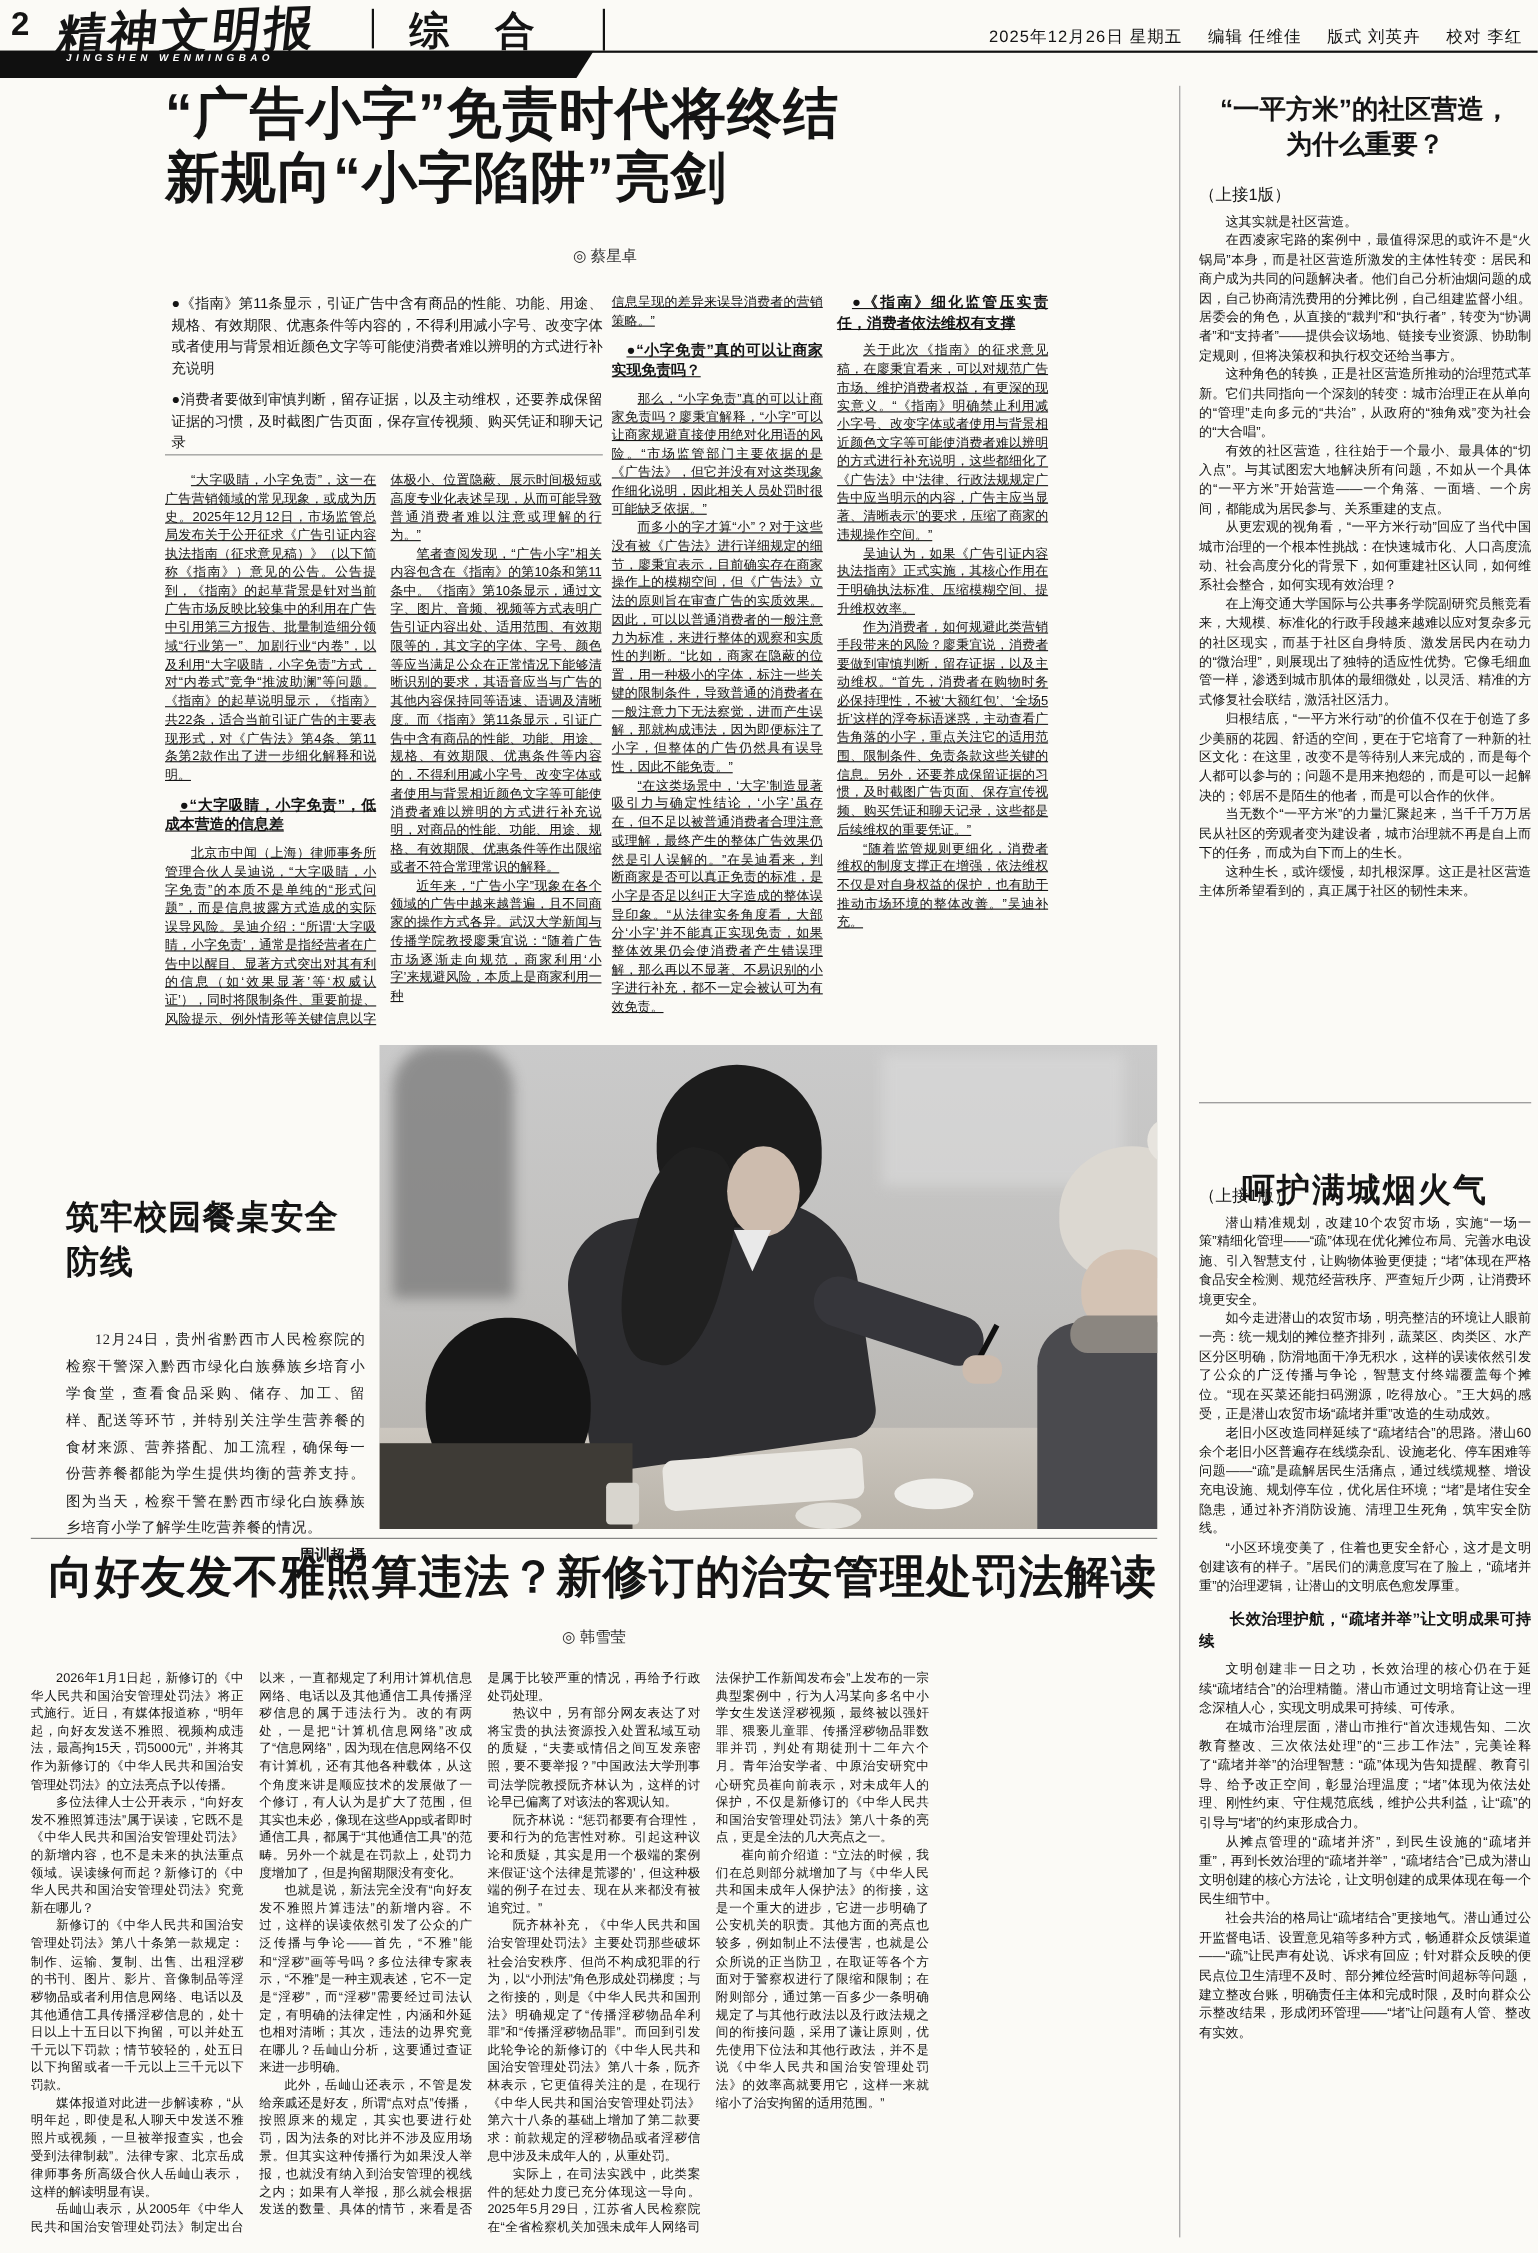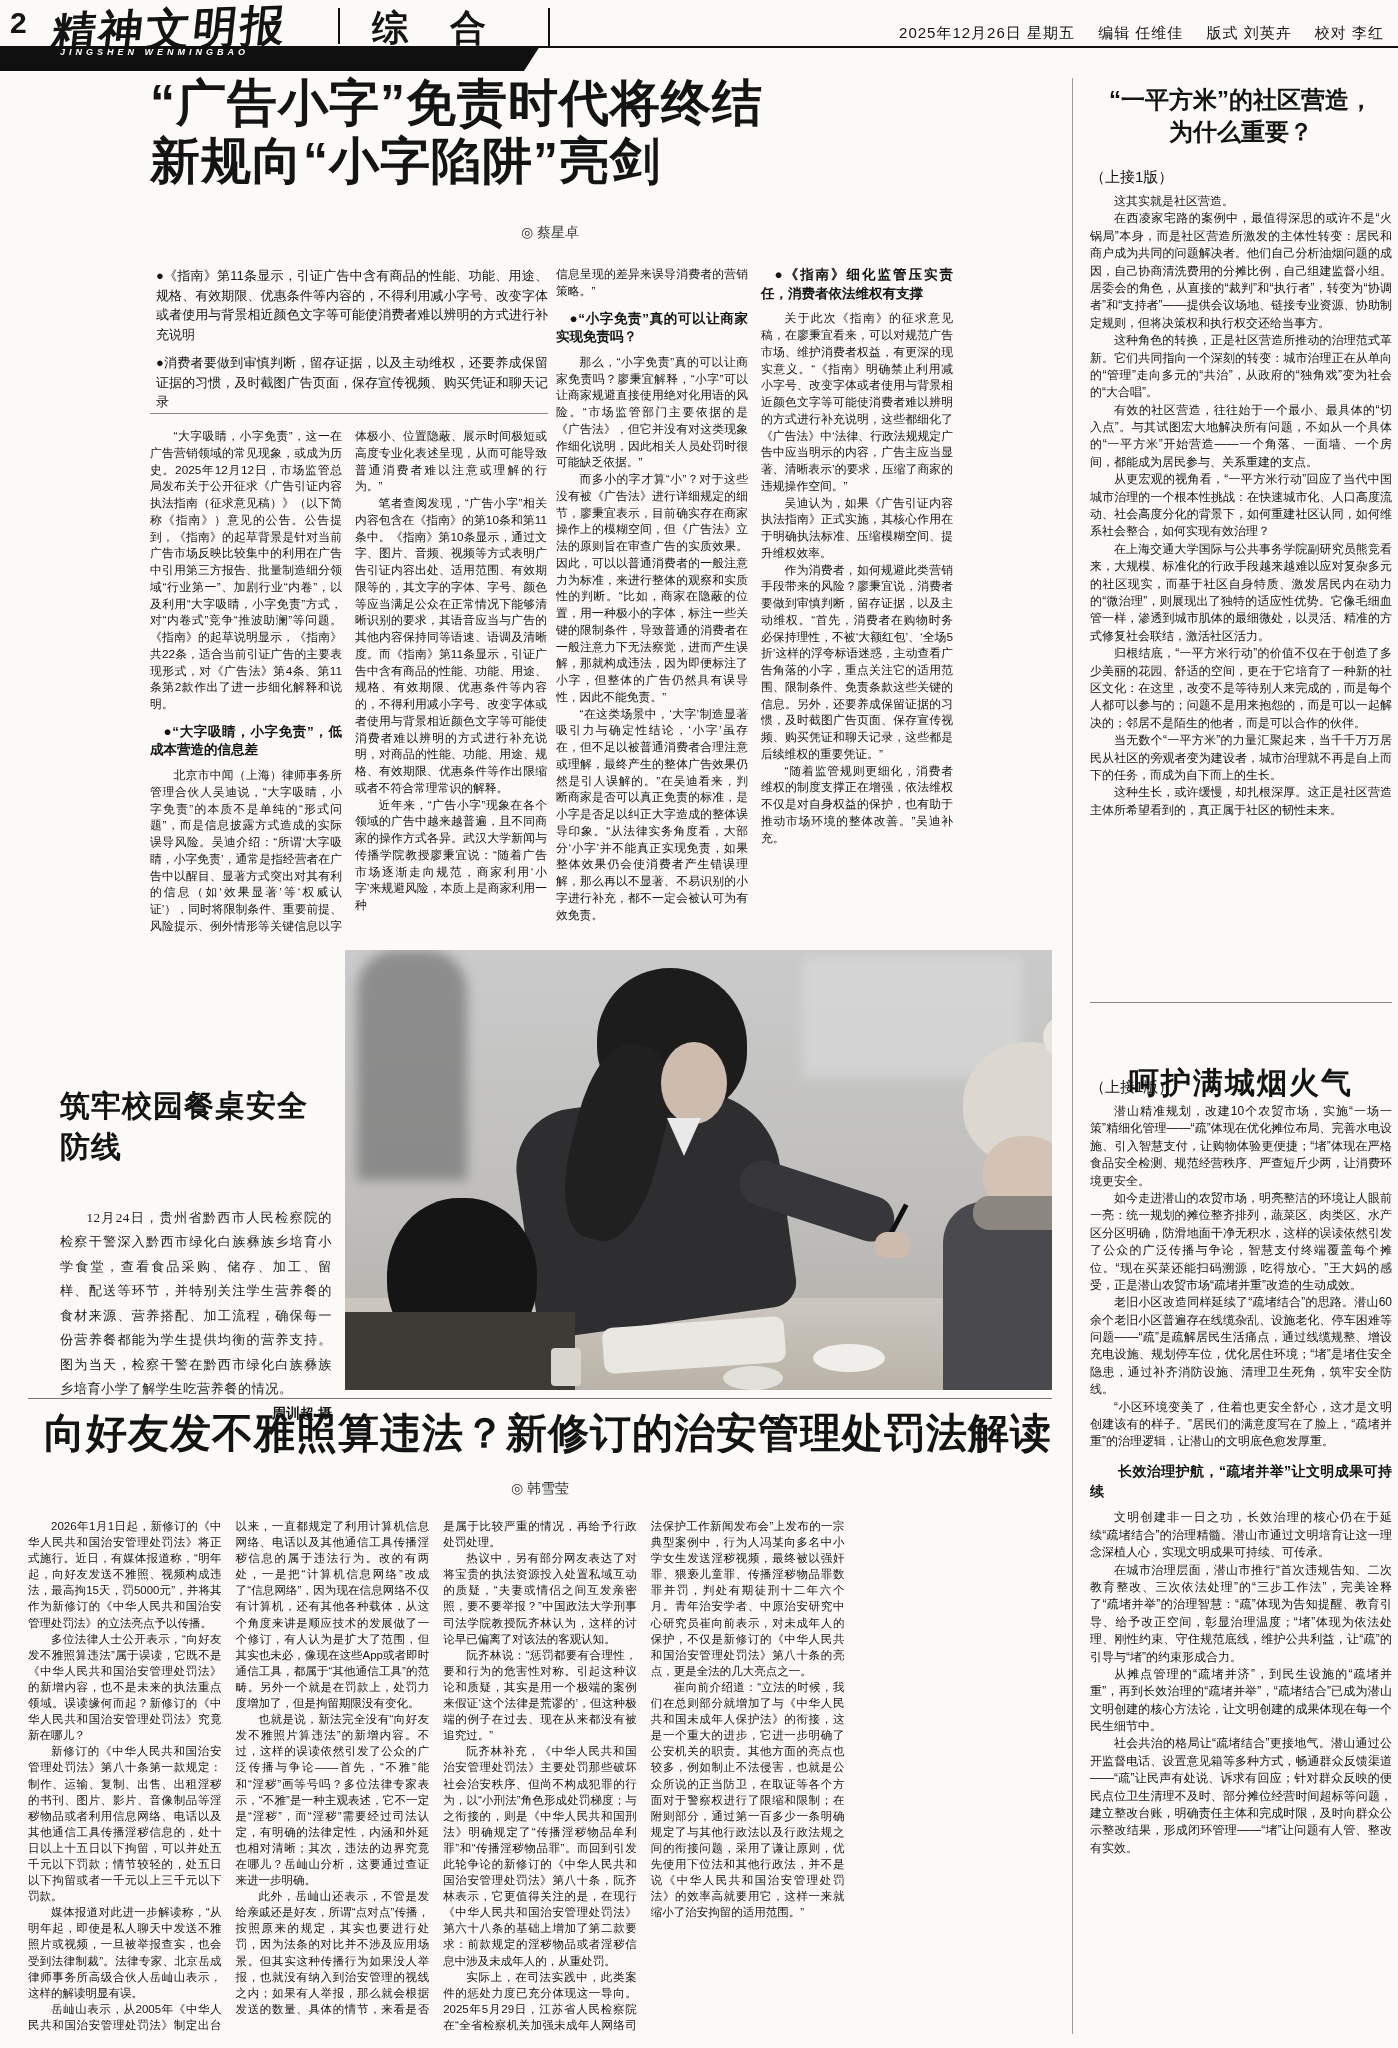--- a/index.html
+++ b/index.html
@@ -25,21 +25,21 @@
                   font-style:italic;letter-spacing:4px;font-weight:bold;}
   
   #lead-head{left:150px;top:74px;width:800px;
              font-size:50px;font-weight:900;line-height:1.16;letter-spacing:1px;}
   #lead-byline{left:150px;top:224px;width:800px;text-align:center;font-size:14px;color:#333;}
   #lead-bullets{left:156px;top:266px;width:392px;font-size:13px;line-height:1.5;
                 text-align:justify;font-weight:500;}
   #lead-bullets p{margin:0 0 9px;}
   #bullet-rule{left:150px;top:413px;width:398px;height:1px;background:#8a8a8a;}
   .news-cols{column-gap:13px;column-fill:auto;overflow:hidden;
-             font-size:11.8px;line-height:1.42;text-align:justify;}
+             font-size:11.8px;line-height:1.42;text-align:justify;text-decoration:underline;}
   .news-cols p,.flow p{margin:0;text-indent:2em;}
   .news-cols p.cont,.flow p.cont{text-indent:0;}
   .news-cols h4,.flow h4{font-size:13.5px;font-weight:bold;margin:10px 0 7px;
              text-indent:1em;line-height:1.38;break-inside:avoid;}
   #stream-a{left:150px;top:428px;width:397px;height:517px;column-count:2;}
   #stream-b{left:556px;top:266px;width:397px;height:679px;column-count:2;}
   
   #photo-caption{left:60px;top:1086px;width:272px;}
   #photo-title{font-size:30px;font-weight:bold;letter-spacing:1px;margin:0 0 38px;}
   #photo-text{font-family:"Liberation Serif","DejaVu Serif",serif;font-size:13.2px;

